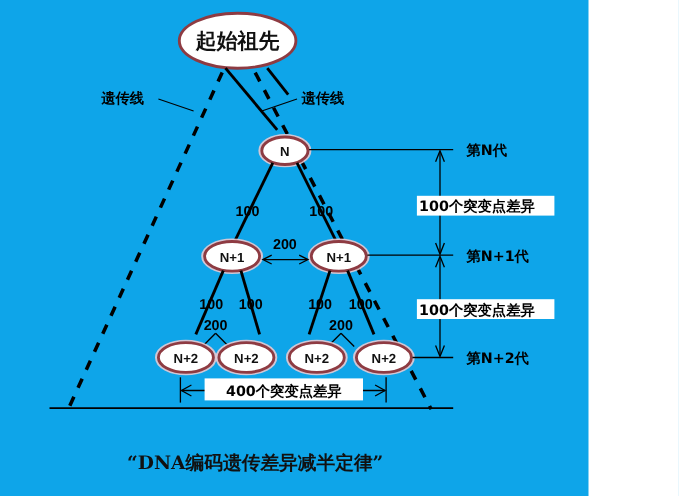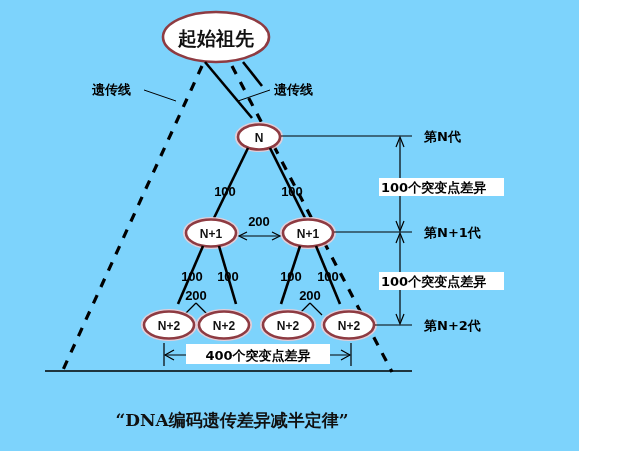--- a/index.html
+++ b/index.html
@@ -8,23 +8,23 @@
     background: #ffffff;
   }
   body {
     width: 617px;
     height: 451px;
     overflow: hidden;
     font-family: "Liberation Sans", "DejaVu Sans", sans-serif;
   }
   #diagram-root {
     position: relative;
-    width: 579px;
+    width: 535px;
     height: 451px;
-    background: #7dd3fc;
+    background: #0ea5e9;
   }
   svg#diagram-svg {
     position: absolute;
     left: 0;
     top: 0;
     width: 617px;
     height: 451px;
   }
   .node-ellipse {
     fill: #ffffff;

